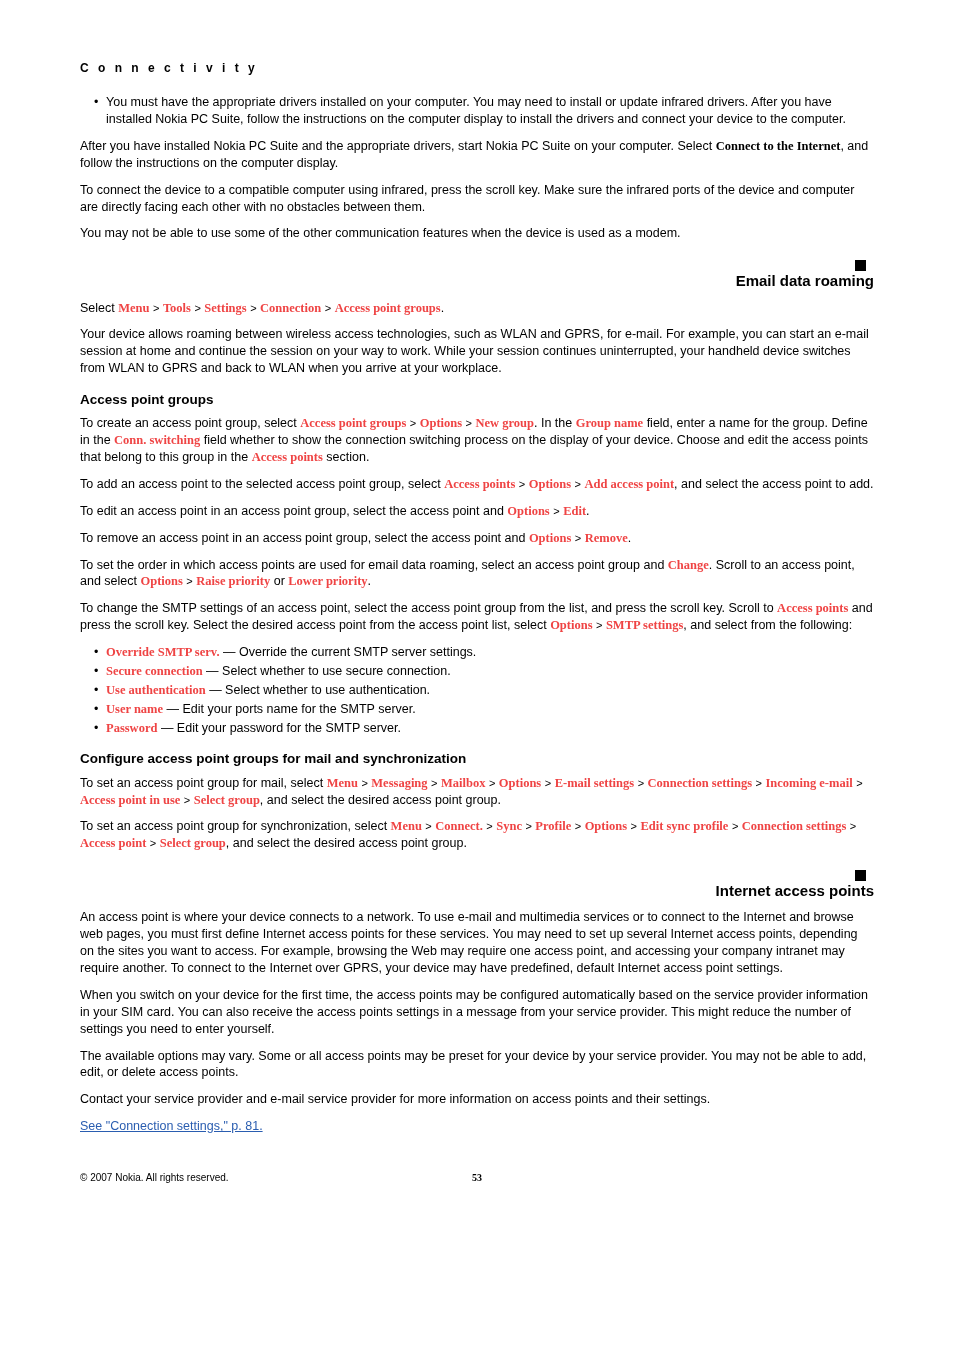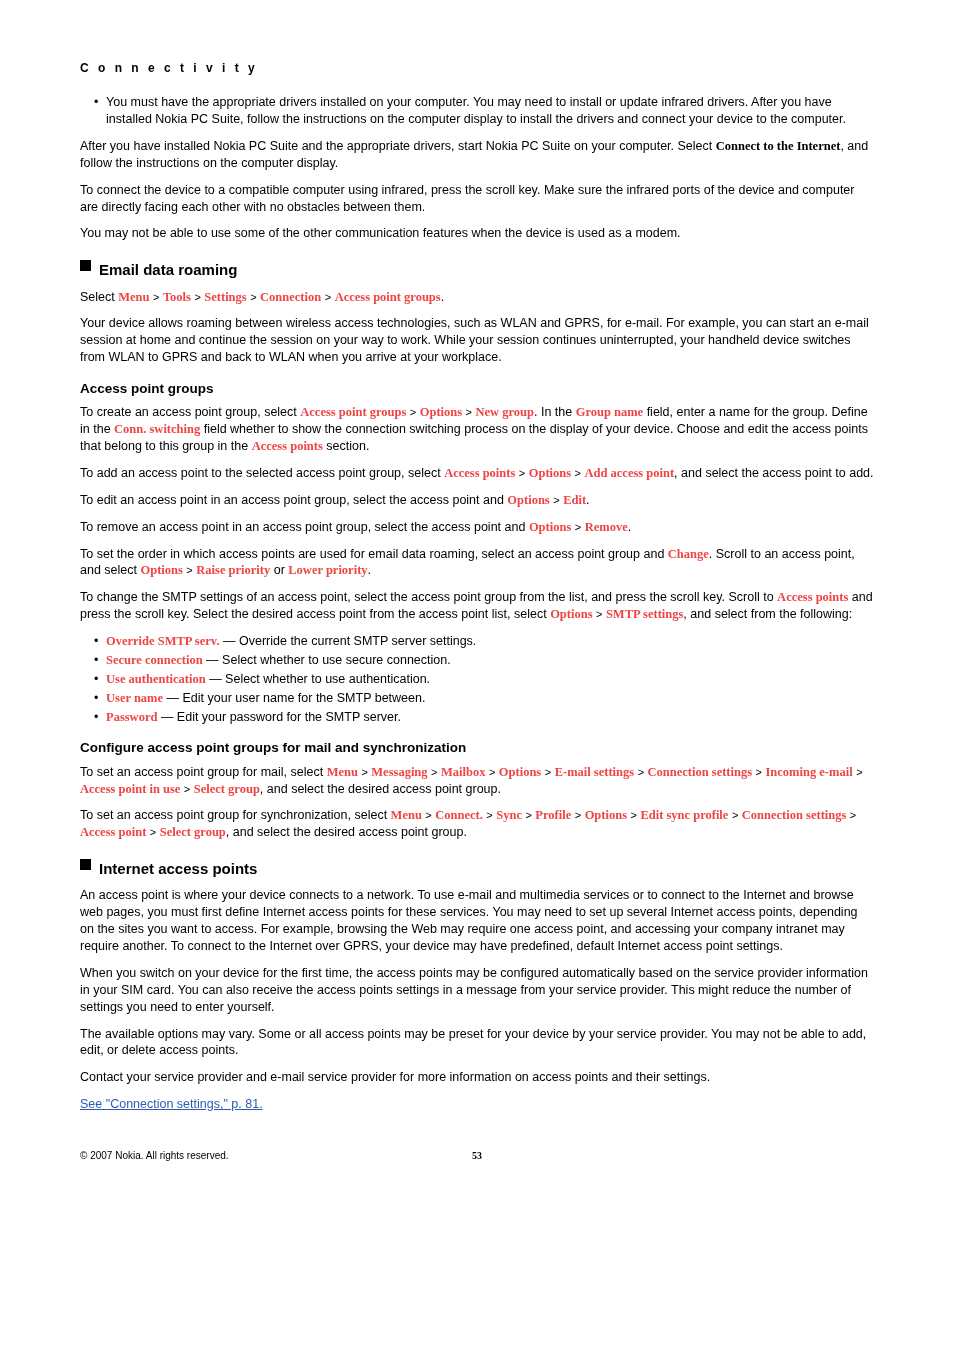--- a/index.html
+++ b/index.html
@@ -32,22 +32,23 @@
     content: "•";
     position: absolute;
     left: 0;
     top: 0;
   }
   p {
     margin: 0 0 10px 0;
   }
   .h2row {
     display: flex;
-    align-items: flex-start;
+    align-items: flex-end;
     margin: 18px 0 8px 0;
+    flex-direction: column;
   }
   .h2row .sq {
     width: 11px;
     height: 11px;
     background: #000;
     margin-right: 8px;
     flex-shrink: 0;
   }
   .h2row .h2txt {
     font-size: 15px;
@@ -153,21 +154,21 @@
 <p>
   <span>To change the SMTP settings of an access point, select the access point group from the list, and press the scroll key. Scroll to </span><span class="blue bold">Access points</span><span> and press the scroll key. Select the desired access point from the access point list, select </span><span class="blue bold">Options</span>
   <span class="chev">&gt;</span>
   <span class="blue bold">SMTP settings</span><span>, and select from the following:</span>
 </p>
 
 <ul class="bullets">
   <li><span class="blue bold">Override SMTP serv.</span><span> — Override the current SMTP server settings.</span></li>
   <li><span class="blue bold">Secure connection</span><span> — Select whether to use secure connection.</span></li>
   <li><span class="blue bold">Use authentication</span><span> — Select whether to use authentication.</span></li>
-  <li><span class="blue bold">User name</span><span> — Edit your user name for the SMTP between.</span></li>
+  <li><span class="blue bold">User name</span><span> — Edit your ports name for the SMTP server.</span></li>
   <li><span class="blue bold">Password</span><span> — Edit your password for the SMTP server.</span></li>
 </ul>
 
 <div class="h3txt">Configure access point groups for mail and synchronization</div>
 
 <p>
   <span>To set an access point group for mail, select </span><span class="blue bold">Menu</span>
   <span class="chev">&gt;</span>
   <span class="blue bold">Messaging</span>
   <span class="chev">&gt;</span>

